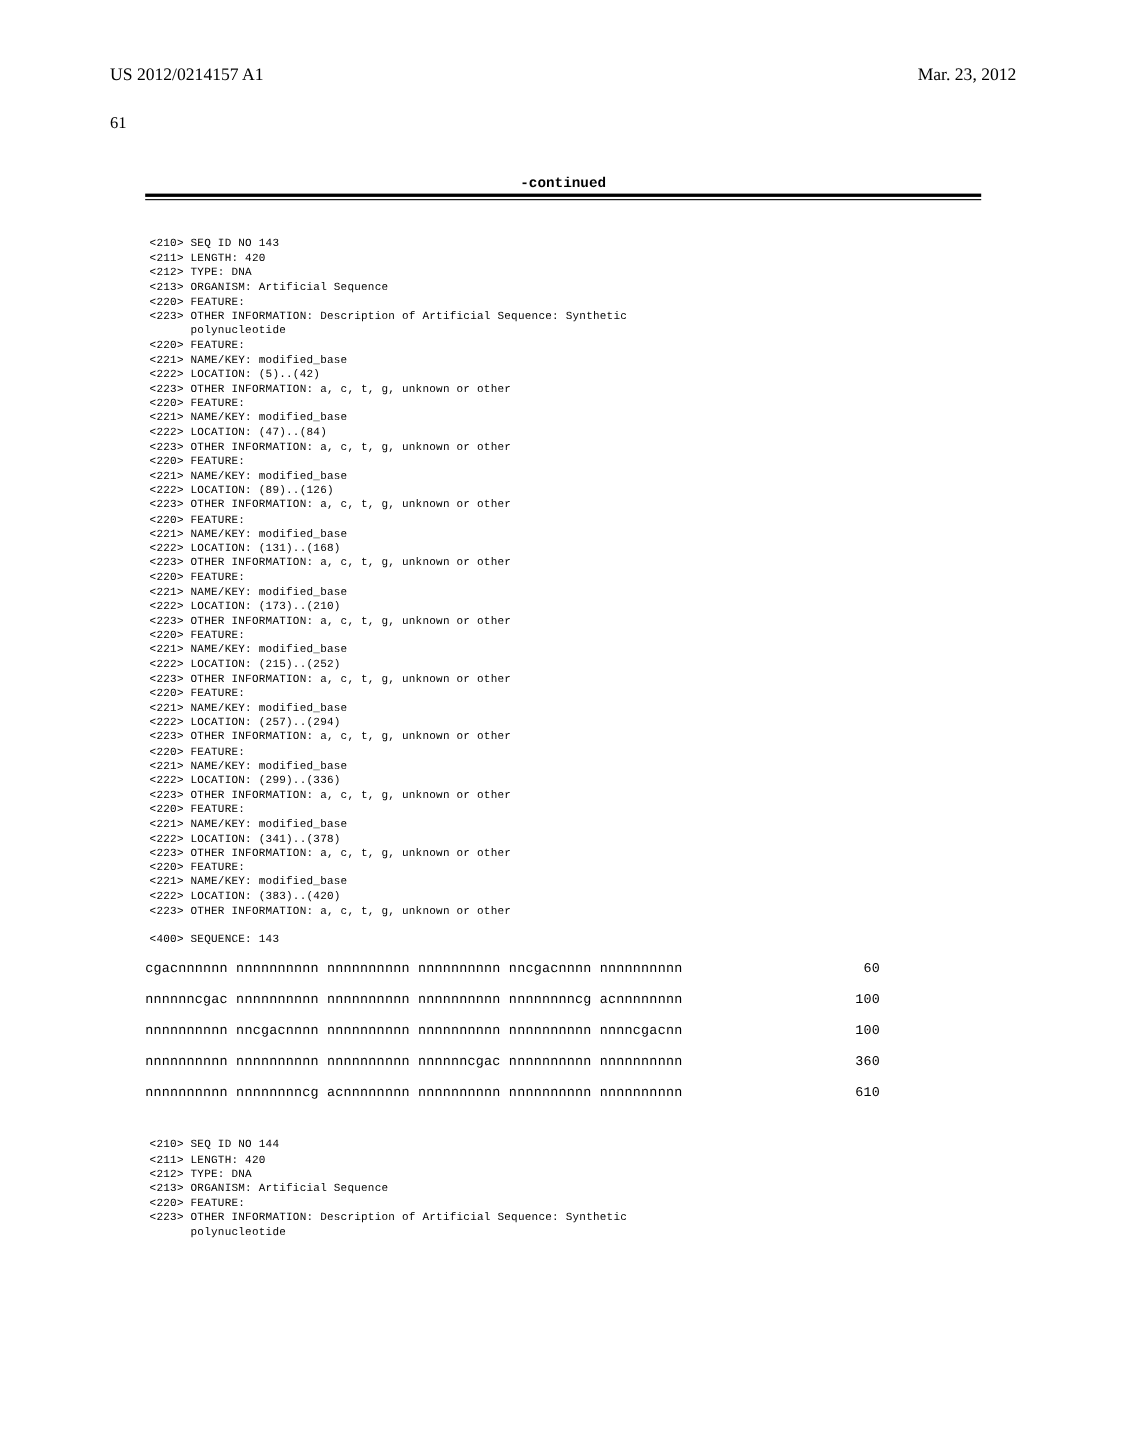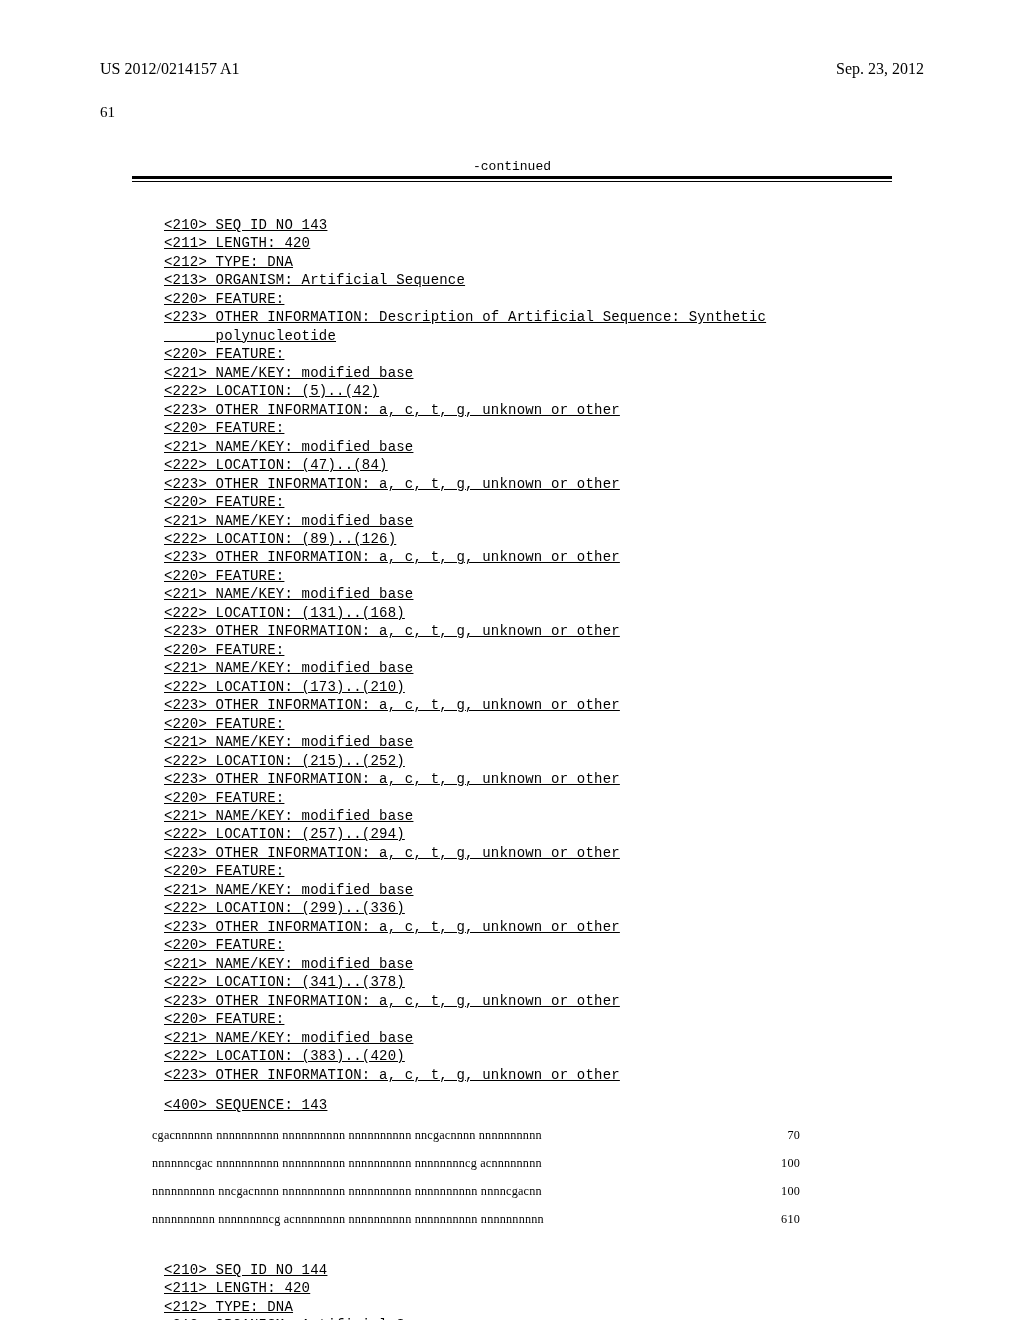--- a/index.html
+++ b/index.html
@@ -32,41 +32,40 @@
   }
   .continued-wrap {
     margin: 0 auto;
     width: 760px;
   }
   .continued-label {
     font-family: "Courier New", Courier, monospace;
     font-size: 13px;
     text-align: center;
     margin-bottom: 2px;
+    font-weight: bold;
   }
   .continued-bar {
     border-top: 3px solid #000;
     border-bottom: 1px solid #000;
     height: 2px;
     margin-bottom: 22px;
   }
   .seq-block {
     font-family: "Courier New", Courier, monospace;
-    font-size: 14px;
+    font-size: 10px;
     line-height: 1.32;
     white-space: pre;
-    margin-left: 32px;
+    margin-left: 4px;
     letter-spacing: 0.2px;
-    text-decoration: underline;
   }
   .seq-lines {
-    font-family: Liberation Serif, serif;
+    font-family: Liberation Mono, monospace;
     font-size: 12.2px;
     line-height: 1.32;
-    margin-left: 20px;
     letter-spacing: 0.2px;
   }
   .seq-row {
     display: flex;
     margin-bottom: 12px;
   }
   .seq-row .seq-text {
     white-space: pre;
   }
   .seq-row .seq-pos {
@@ -76,21 +75,21 @@
   .blank { height: 12px; }
   .gap { height: 22px; }
 </style>
 </head>
 <body>
 
 <div class="page">
 
   <div class="header">
     <div class="pub-number">US 2012/0214157 A1</div>
-    <div class="pub-date">Sep. 23, 2012</div>
+    <div class="pub-date">Mar. 23, 2012</div>
   </div>
 
   <div class="page-number">61</div>
 
   <div class="continued-wrap">
     <div class="continued-label">-continued</div>
     <div class="continued-bar"></div>
 
     <div class="blank"></div>
 
@@ -144,29 +143,33 @@
 
     <div class="blank"></div>
 
     <div class="seq-block">&lt;400&gt; SEQUENCE: 143</div>
 
     <div class="blank"></div>
 
     <div class="seq-lines" id="seq143-rows">
         <div class="seq-row">
           <span class="seq-text">cgacnnnnnn nnnnnnnnnn nnnnnnnnnn nnnnnnnnnn nncgacnnnn nnnnnnnnnn</span>
-          <span class="seq-pos">70</span>
+          <span class="seq-pos">60</span>
         </div>
         <div class="seq-row">
           <span class="seq-text">nnnnnncgac nnnnnnnnnn nnnnnnnnnn nnnnnnnnnn nnnnnnnncg acnnnnnnnn</span>
           <span class="seq-pos">100</span>
         </div>
         <div class="seq-row">
           <span class="seq-text">nnnnnnnnnn nncgacnnnn nnnnnnnnnn nnnnnnnnnn nnnnnnnnnn nnnncgacnn</span>
           <span class="seq-pos">100</span>
+        </div>
+        <div class="seq-row">
+          <span class="seq-text">nnnnnnnnnn nnnnnnnnnn nnnnnnnnnn nnnnnncgac nnnnnnnnnn nnnnnnnnnn</span>
+          <span class="seq-pos">360</span>
         </div>
         <div class="seq-row">
           <span class="seq-text">nnnnnnnnnn nnnnnnnncg acnnnnnnnn nnnnnnnnnn nnnnnnnnnn nnnnnnnnnn</span>
           <span class="seq-pos">610</span>
         </div>
       </div>
 
     <div class="gap"></div>
 
     <div class="seq-block" id="seq144-header">&lt;210&gt; SEQ ID NO 144

